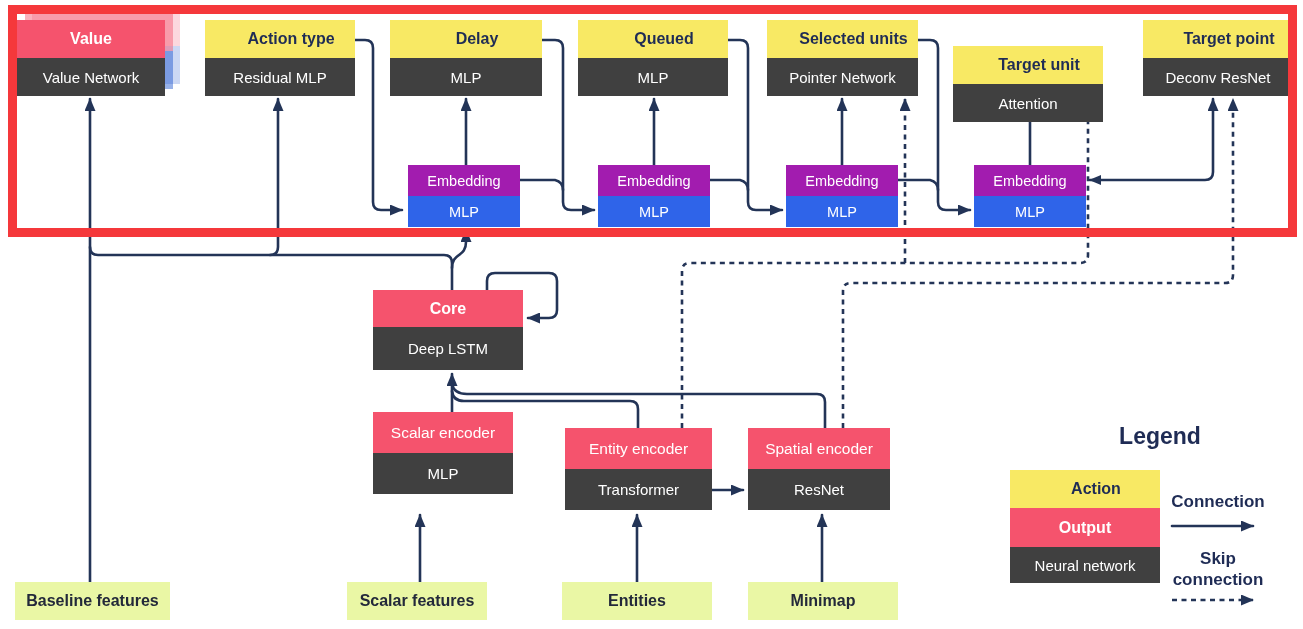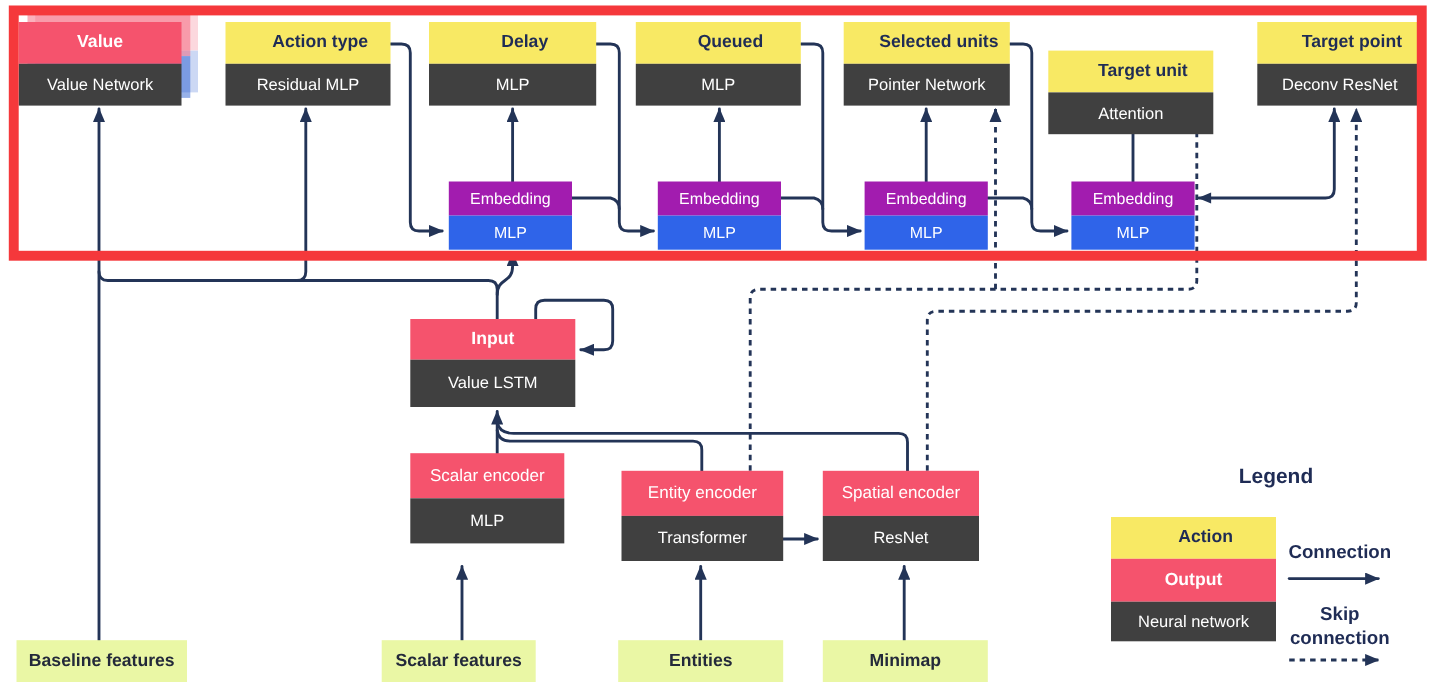--- a/index.html
+++ b/index.html
@@ -138,43 +138,43 @@
   <div class="box" style="left:786px;top:165px;width:112px;height:62px;">
     <div class="hd pinklight">Embedding</div>
     <div class="bd bluelight">MLP</div>
   </div>
   <div class="box" style="left:974px;top:165px;width:112px;height:62px;">
     <div class="hd pinklight">Embedding</div>
     <div class="bd bluelight">MLP</div>
   </div>
 
   <div class="box" style="left:373px;top:290px;width:150px;height:80px;">
-    <div class="hd pink" style="flex:0 0 37px;">Input</div>
-    <div class="bd blue">Value LSTM</div>
+    <div class="hd pink" style="flex:0 0 37px;">Core</div>
+    <div class="bd blue">Deep LSTM</div>
   </div>
 
   <div class="box" style="left:373px;top:412px;width:140px;height:82px;">
     <div class="hd pink" style="font-weight:500;font-size:15.5px;">Scalar encoder</div>
     <div class="bd blue">MLP</div>
   </div>
   <div class="box" style="left:565px;top:428px;width:147px;height:82px;">
     <div class="hd pink" style="font-weight:500;font-size:15.5px;">Entity encoder</div>
     <div class="bd blue">Transformer</div>
   </div>
   <div class="box" style="left:748px;top:428px;width:142px;height:82px;">
     <div class="hd pink" style="font-weight:500;font-size:15.5px;">Spatial encoder</div>
     <div class="bd blue">ResNet</div>
   </div>
 
   <div class="input-box" style="left:15px;top:582px;width:155px;height:38px;">Baseline features</div>
   <div class="input-box" style="left:347px;top:582px;width:140px;height:38px;">Scalar features</div>
   <div class="input-box" style="left:562px;top:582px;width:150px;height:38px;">Entities</div>
   <div class="input-box" style="left:748px;top:582px;width:150px;height:38px;">Minimap</div>
 
-  <div class="lg-label" style="left:1105px;top:423px;width:110px;font-size:19px;">Legend</div>
+  <div class="lg-label" style="left:1105px;top:423px;width:110px;font-size:23px;">Legend</div>
   <div class="box" style="left:1010px;top:470px;width:150px;height:150px;">
     <div class="hd yellow" style="flex:0 0 38px;font-size:16px;">Action</div>
     <div class="hd pink" style="flex:0 0 39px;font-size:16px;">Output</div>
     <div class="bd blue" style="flex:0 0 36px;font-size:15px;">Neural network</div>
   </div>
   <div class="lg-label" style="left:1163px;top:492px;width:110px;font-size:17px;">Connection</div>
   <div class="lg-label" style="left:1168px;top:548px;width:100px;font-size:17px;line-height:1.25;">Skip connection</div>
 
   <div id="border-overlay"></div>
 </div>

